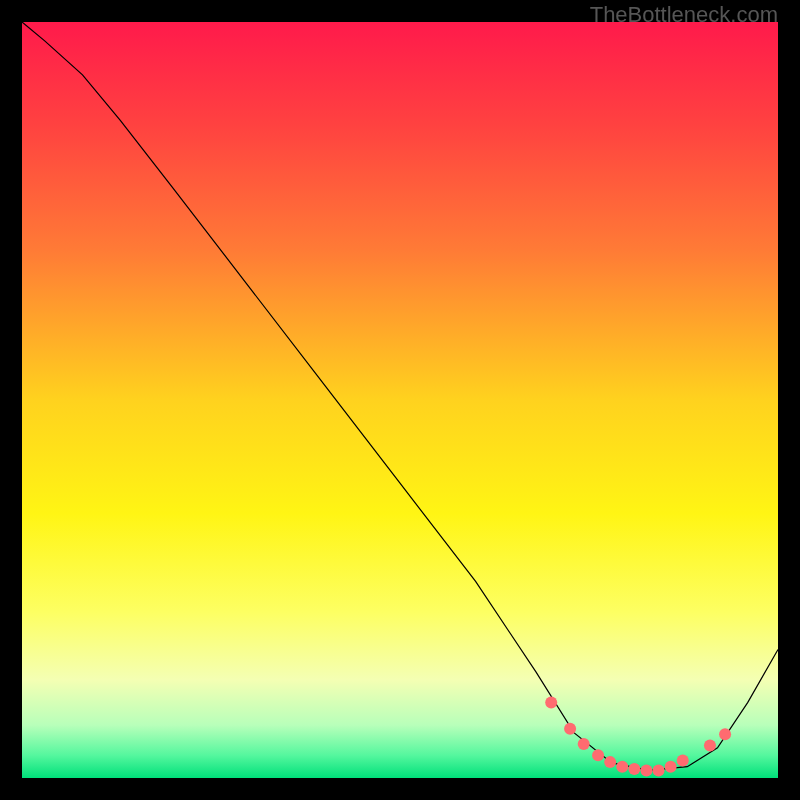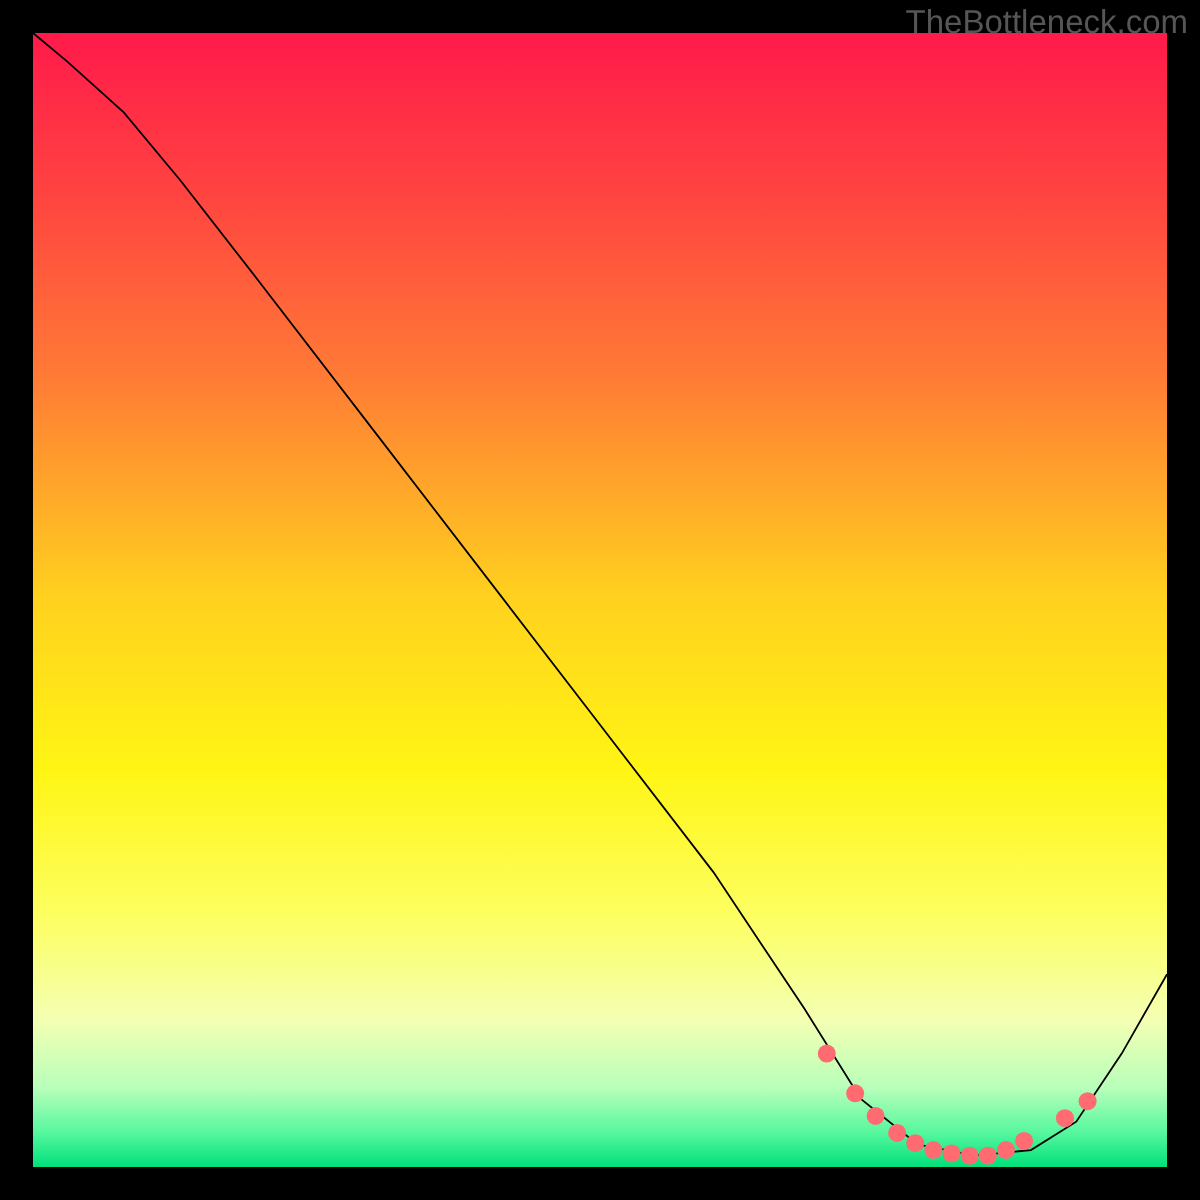--- a/index.html
+++ b/index.html
@@ -15,21 +15,21 @@
   .plot {
     position: absolute;
     left: 0;
     top: 0;
     width: 800px;
     height: 800px;
   }
   .attribution {
     position: absolute;
     top: 2px;
-    right: 8px;
+    right: 22px;
     font-family: Arial, Helvetica, sans-serif;
     font-size: 22px;
     color: #565656;
     letter-spacing: 0px;
   }
 </style>
 </head>
 <body>
 
 <div class="wrap">

